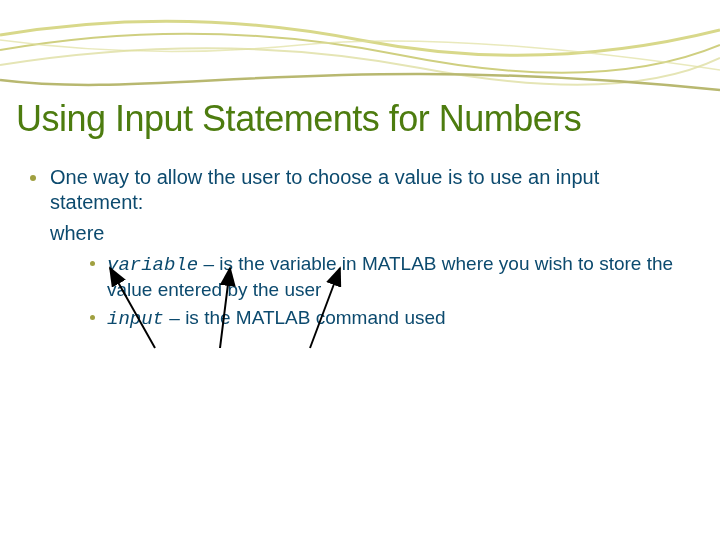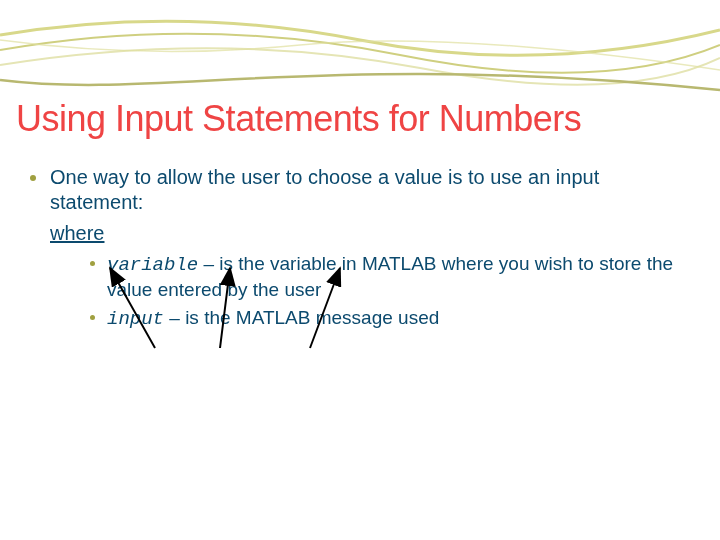--- a/index.html
+++ b/index.html
@@ -14,21 +14,21 @@
     top: 0; left: 0; width: 720px; height: 110px;
     pointer-events: none;
   }
   .title {
     position: absolute;
     top: 98px;
     left: 16px;
     right: 16px;
     font-size: 36px;
     font-weight: 400;
-    color: #ef4444;
+    color: #4d7c0f;
     font-family: "Segoe UI", Arial, sans-serif;
     letter-spacing: -0.5px;
   }
   .content {
     position: absolute;
     top: 165px;
     left: 30px;
     right: 30px;
     font-size: 20px;
     color: #0c4a6e;
@@ -53,21 +53,20 @@
     font-size: 20px;
     margin-left: 40px;
     margin-top: 20px;
     margin-bottom: 20px;
     white-space: pre;
   }
   .code-underline { text-decoration: underline; }
   .where {
     margin-left: 20px;
     margin-bottom: 6px;
-    text-decoration: underline;
   }
   .sub-list {
     margin-left: 60px;
     font-size: 19px;
   }
   .sub-list .bullet-row { margin-bottom: 4px; }
   .mono-i {
     font-family: "Courier New", Courier, monospace;
     font-style: italic;
   }
@@ -100,21 +99,21 @@
 
   <div class="where">where</div>
 
   <div class="sub-list">
     <div class="bullet-row">
       <div class="bullet-dot small"></div>
       <div><span class="mono-i">variable</span><span> – </span><span>is the variable in MATLAB where you wish to store the value entered by the user</span></div>
     </div>
     <div class="bullet-row">
       <div class="bullet-dot small"></div>
-      <div><span class="mono-i">input</span><span> – </span><span>is the MATLAB message used</span></div>
+      <div><span class="mono-i">input</span><span> – </span><span>is the MATLAB command used</span></div>
     </div>
   </div>
 
 </div>
 
 <svg class="arrows" width="720" height="540">
   <defs>
     <marker id="ah" markerWidth="10" markerHeight="8" refX="9" refY="4" orient="auto">
       <path d="M0,0 L10,4 L0,8 Z" fill="#000"></path>
     </marker>

